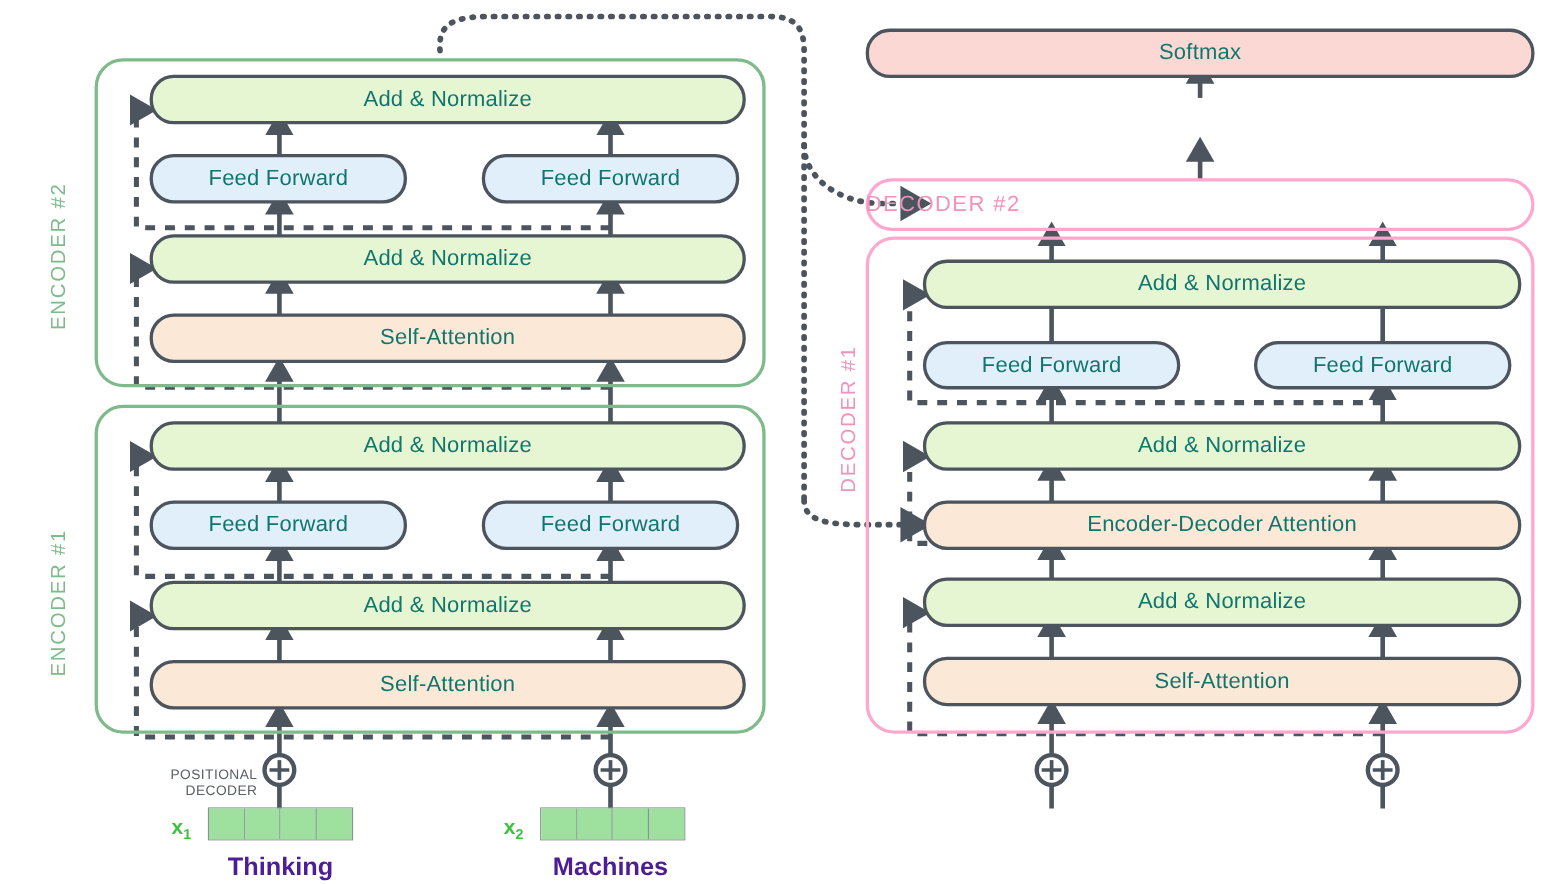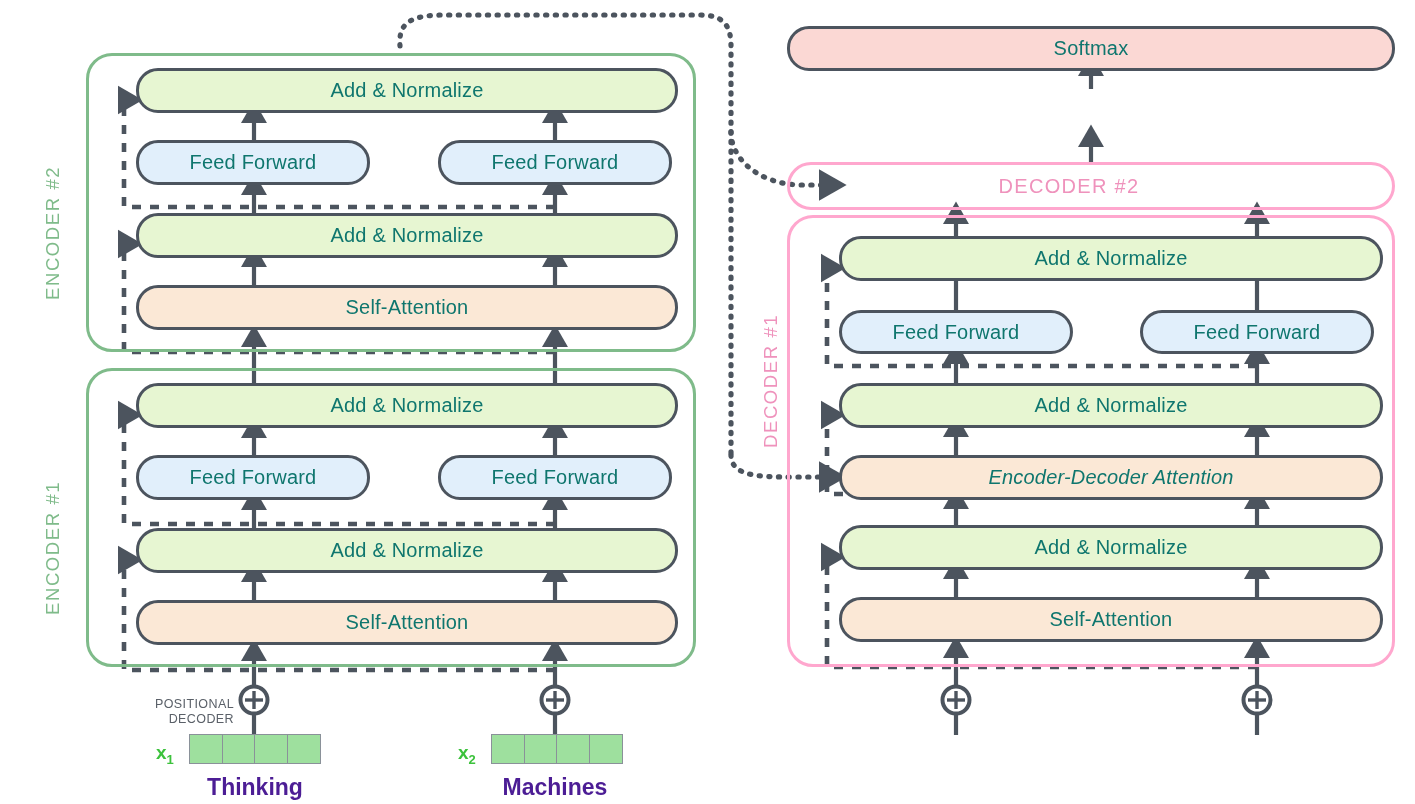--- a/index.html
+++ b/index.html
@@ -227,34 +227,34 @@
   <div class="block b-blue" style="left:438px;top:455px;width:234px;height:45px;">Feed Forward</div>
 
   <div class="block b-green" style="left:136px;top:528px;width:542px;height:45px;">Add &amp; Normalize</div>
 
   <div class="block b-orange" style="left:136px;top:600px;width:542px;height:45px;">Self-Attention</div>
 
   <div class="block b-pinkred" style="left:787px;top:26px;width:608px;height:45px;">Softmax</div>
 
 
   <div class="group g-dec" style="left:787px;top:162px;width:608px;height:48px;"></div>
-  <div class="declabel" style="left:787px;top:175px;width:564px;text-align:center;">DECODER #2</div>
+  <div class="declabel" style="left:787px;top:175px;width:564px;">DECODER #2</div>
 
   <div class="group g-dec" style="left:787px;top:215px;width:608px;height:452px;"></div>
   <div class="vlabel dec" style="left:760px;top:448px;">DECODER #1</div>
 
   <div class="block b-green" style="left:839px;top:236px;width:544px;height:45px;">Add &amp; Normalize</div>
 
   <div class="block b-blue" style="left:839px;top:310px;width:234px;height:44px;">Feed Forward</div>
 
   <div class="block b-blue" style="left:1140px;top:310px;width:234px;height:44px;">Feed Forward</div>
 
   <div class="block b-green" style="left:839px;top:383px;width:544px;height:45px;">Add &amp; Normalize</div>
 
-  <div class="block b-orange" style="left:839px;top:455px;width:544px;height:45px;font-style:italic;">Encoder-Decoder Attention</div>
+  <div class="block b-orange" style="left:839px;top:455px;width:544px;height:45px;">Encoder-Decoder Attention</div>
 
   <div class="block b-green" style="left:839px;top:525px;width:544px;height:45px;">Add &amp; Normalize</div>
 
   <div class="block b-orange" style="left:839px;top:597px;width:544px;height:45px;">Self-Attention</div>
 
   <div class="pe-text" style="left:134px;top:684px;width:100px;">
     <div>POSITIONAL</div>
     <div>DECODER</div>
   </div>
 

